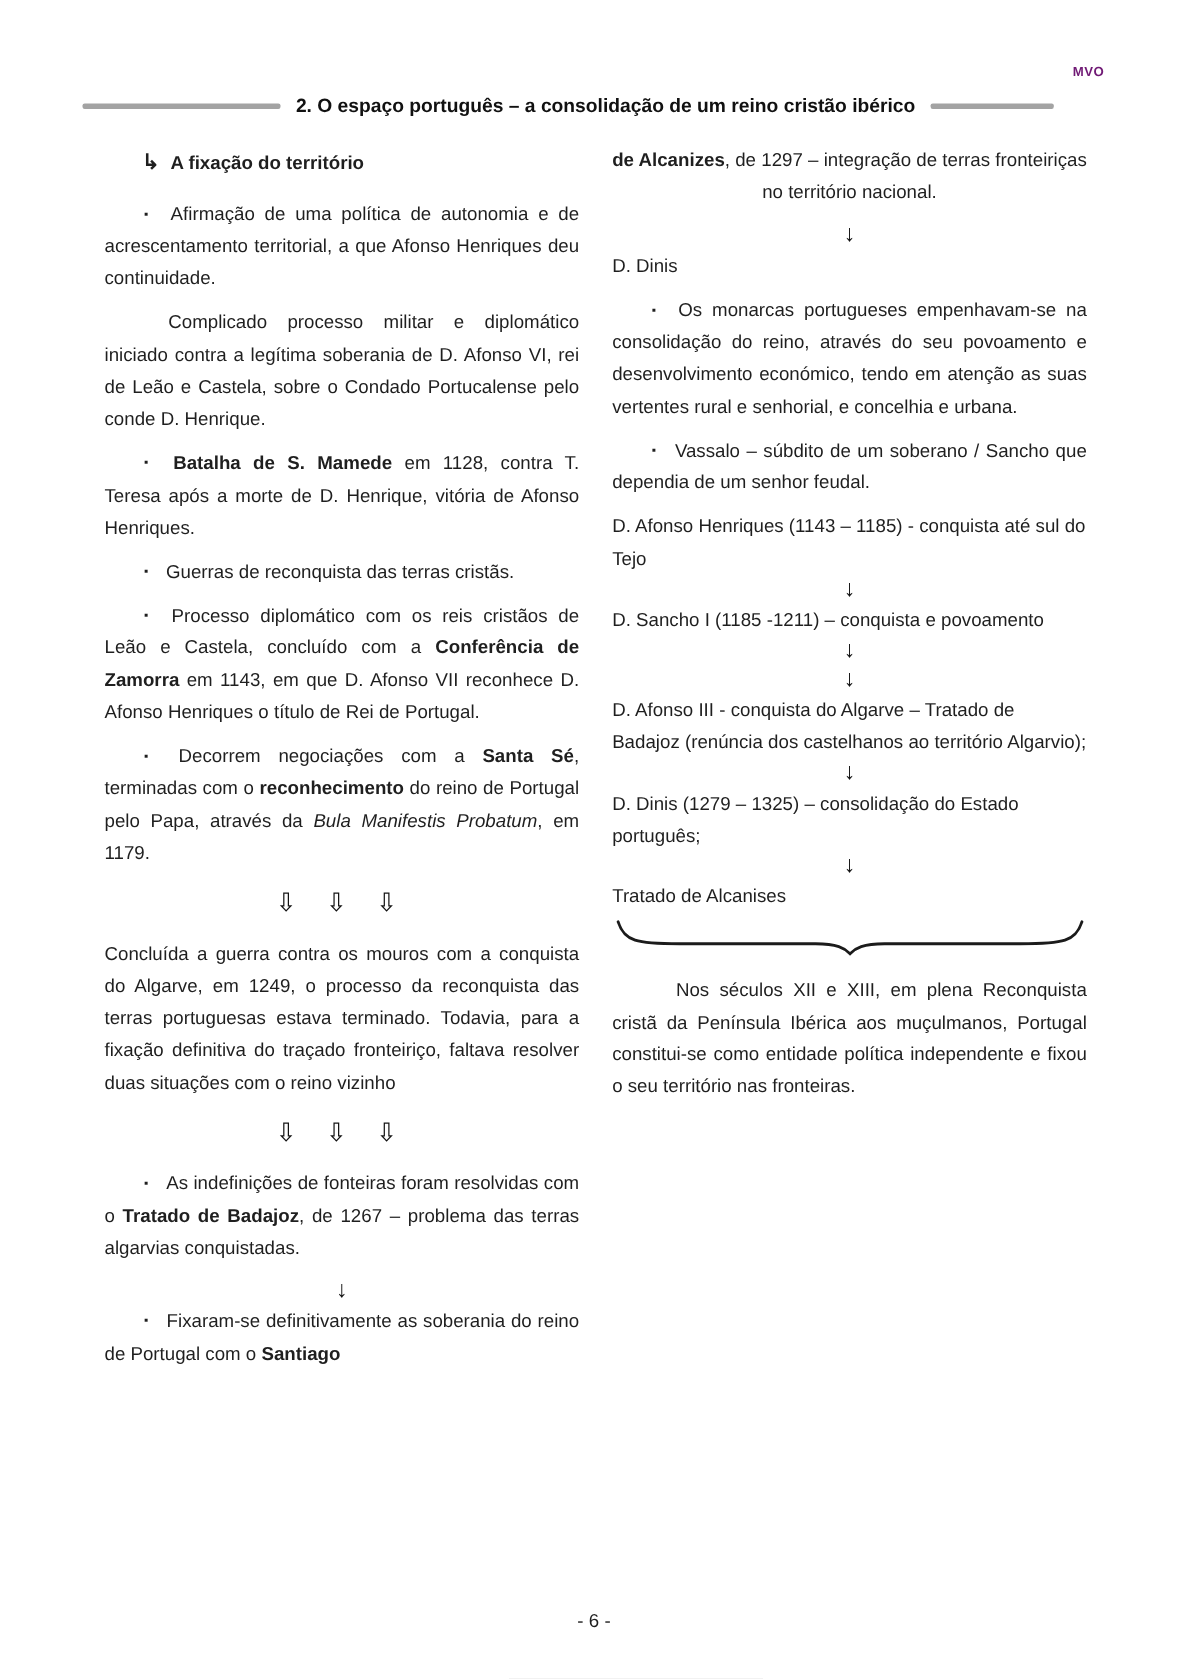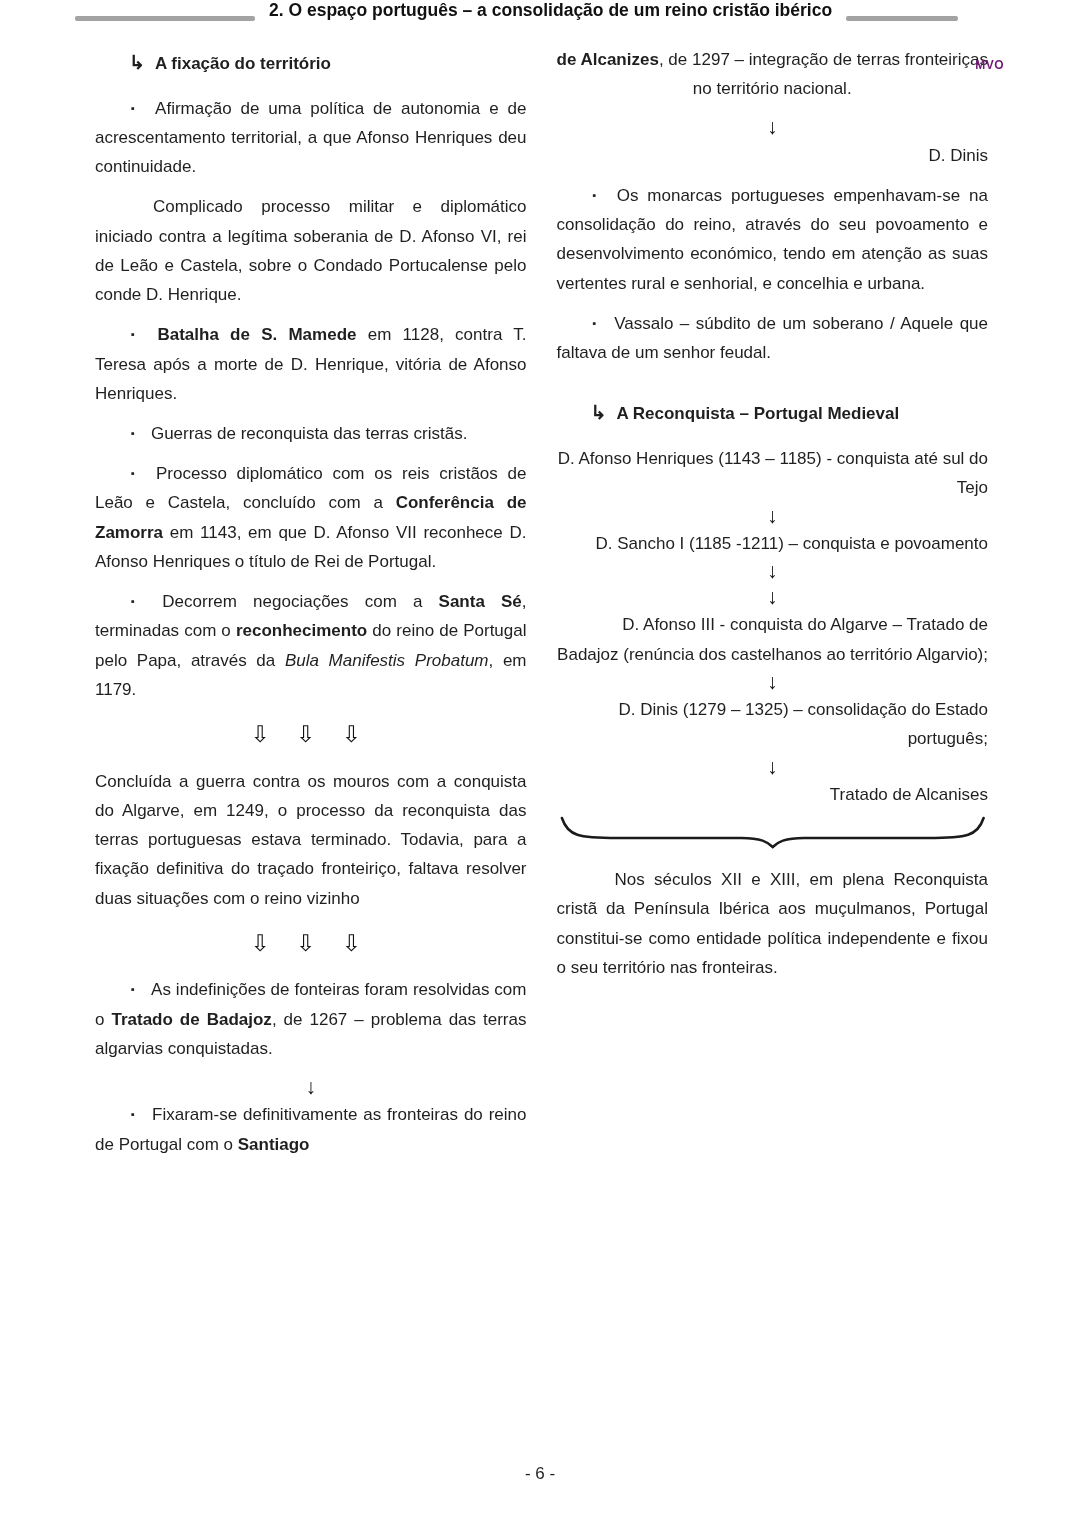--- a/index.html
+++ b/index.html
@@ -10,22 +10,22 @@
     margin:0 auto;
     font-family:"Liberation Sans",sans-serif;
     color:#1f1f1f;
     overflow:hidden;
   }
   .watermark{
     position:absolute;top:58px;right:76px;
     font-size:12px;font-weight:bold;color:#701a75;letter-spacing:.5px;
   }
   .header-row{
-    display:flex;align-items:flex-end;gap:14px;
-    margin:0 75px;
+    display:flex;align-items:center;gap:14px;
+    margin:0 75px;padding-top:86px;
   }
   .header-line{flex:1;height:5px;background:#a3a3a3;border-radius:2px;}
   .header-line.right{flex:0 0 112px;}
   .header-line.left{flex:0 0 180px;}
   .page-title{
     font-size:17.5px;font-weight:bold;white-space:nowrap;color:#111;
   }
   .columns{
     display:flex;gap:30px;
     margin:24px 92px 0 95px;
@@ -36,21 +36,21 @@
   .para.indent{text-indent:58px;}
   .cont-para{text-align:justify;-moz-text-align-last:center;text-align-last:center;}
   .heading{padding-left:34px;margin:2px 0 14px;}
   .heading .h-icon{font-weight:bold;font-size:19px;margin-right:10px;}
   .bullet{text-align:justify;text-indent:36px;}
   .bullet .marker{font-size:11px;margin-right:16px;position:relative;top:-2px;}
   .b{font-weight:bold;}
   .i{font-style:italic;}
   .arrows3{text-align:center;font-size:23px;margin:4px 0 12px;letter-spacing:10px;color:#111;}
   .arrow{text-align:center;font-size:21px;font-weight:bold;line-height:1.25;margin:0;color:#111;}
-  .center{text-align:right;margin:0;}
+  .center{text-align:left;margin:0;}
   .center.gap-below{margin-bottom:11px;}
   .heading.spaced{margin-top:30px;}
   .brace{margin:4px 0 16px;}
   .brace svg{display:block;width:100%;height:36px;}
   .footer{
     position:absolute;bottom:42px;left:0;width:100%;
     text-align:center;font-size:17px;color:#1f1f1f;
   }
 </style>
 </head>
@@ -73,29 +73,28 @@
         <div class="blk para indent"><span class="">Complicado processo militar e diplomático iniciado contra a legítima soberania de D. Afonso VI, rei de Leão e Castela, sobre o Condado Portucalense pelo conde D. Henrique.</span></div>
         <div class="blk bullet"><span class="marker">▪</span><span class="b ">Batalha de S. Mamede</span><span class=""> em 1128, contra T. Teresa após a morte de D. Henrique, vitória de Afonso Henriques.</span></div>
         <div class="blk bullet"><span class="marker">▪</span><span class="">Guerras de reconquista das terras cristãs.</span></div>
         <div class="blk bullet"><span class="marker">▪</span><span class="">Processo diplomático com os reis cristãos de Leão e Castela, concluído com a </span><span class="b ">Conferência de Zamorra</span><span class=""> em 1143, em que D. Afonso VII reconhece D. Afonso Henriques o título de Rei de Portugal.</span></div>
         <div class="blk bullet"><span class="marker">▪</span><span class="">Decorrem negociações com a </span><span class="b ">Santa Sé</span><span class="">, terminadas com o </span><span class="b ">reconhecimento</span><span class=""> do reino de Portugal pelo Papa, através da </span><span class="i">Bula Manifestis Probatum</span><span class="">, em 1179.</span></div>
         <div class="blk arrows3">⇩ ⇩ ⇩</div>
         <div class="blk para"><span class="">Concluída a guerra contra os mouros com a conquista do Algarve, em 1249, o processo da reconquista das terras portuguesas estava terminado. Todavia, para a fixação definitiva do traçado fronteiriço, faltava resolver duas situações com o reino vizinho</span></div>
         <div class="blk arrows3">⇩ ⇩ ⇩</div>
         <div class="blk bullet"><span class="marker">▪</span><span class="">As indefinições de fonteiras foram resolvidas com o </span><span class="b ">Tratado de Badajoz</span><span class="">, de 1267 – problema das terras algarvias conquistadas.</span></div>
         <div class="blk arrow">↓</div>
-        <div class="blk bullet"><span class="marker">▪</span><span class="">Fixaram-se definitivamente as fronteiras do reino de Portugal com o </span><span class="b ">Santiago</span></div>
+        <div class="blk bullet"><span class="marker">▪</span><span class="">Fixaram-se definitivamente as soberania do reino de Portugal com o </span><span class="b ">Santiago</span></div>
       </div>
     <div class="col" id="col-right">
         <div class="blk cont-para"><span class="b ">de Alcanizes</span><span class="">, de 1297 – integração de terras fronteiriças no território nacional.</span></div>
         <div class="blk arrow">↓</div>
         <div class="blk center gap-below"><span class="">D. Dinis</span></div>
         <div class="blk bullet"><span class="marker">▪</span><span class="">Os monarcas portugueses empenhavam-se na consolidação do reino, através do seu povoamento e desenvolvimento económico, tendo em atenção as suas vertentes rural e senhorial, e concelhia e urbana.</span></div>
-        <div class="blk bullet"><span class="marker">▪</span><span class="">Vassalo – súbdito de um soberano / Aquele que faltava de um senhor feudal.</span></div>
-        <div class="blk heading spaced"><span class="h-icon">↳</span><span class="b ">A Reconquista – Portugal Medieval</span></div>
+        <div class="blk bullet"><span class="marker">▪</span><span class="">Vassalo – súbdito de um soberano / Sancho que dependia de um senhor feudal.</span></div>
         <div class="blk center"><span class="">D. Afonso Henriques (1143 – 1185) - conquista até sul do Tejo</span></div>
         <div class="blk arrow">↓</div>
         <div class="blk center"><span class="">D. Sancho I (1185 -1211) – conquista e povoamento</span></div>
         <div class="blk arrow">↓</div>
         <div class="blk arrow">↓</div>
         <div class="blk center"><span class="">D. Afonso III - conquista do Algarve – Tratado de Badajoz (renúncia dos castelhanos ao território Algarvio);</span></div>
         <div class="blk arrow">↓</div>
         <div class="blk center"><span class="">D. Dinis (1279 – 1325) – consolidação do Estado português;</span></div>
         <div class="blk arrow">↓</div>
         <div class="blk center"><span class="">Tratado de Alcanises</span></div>

